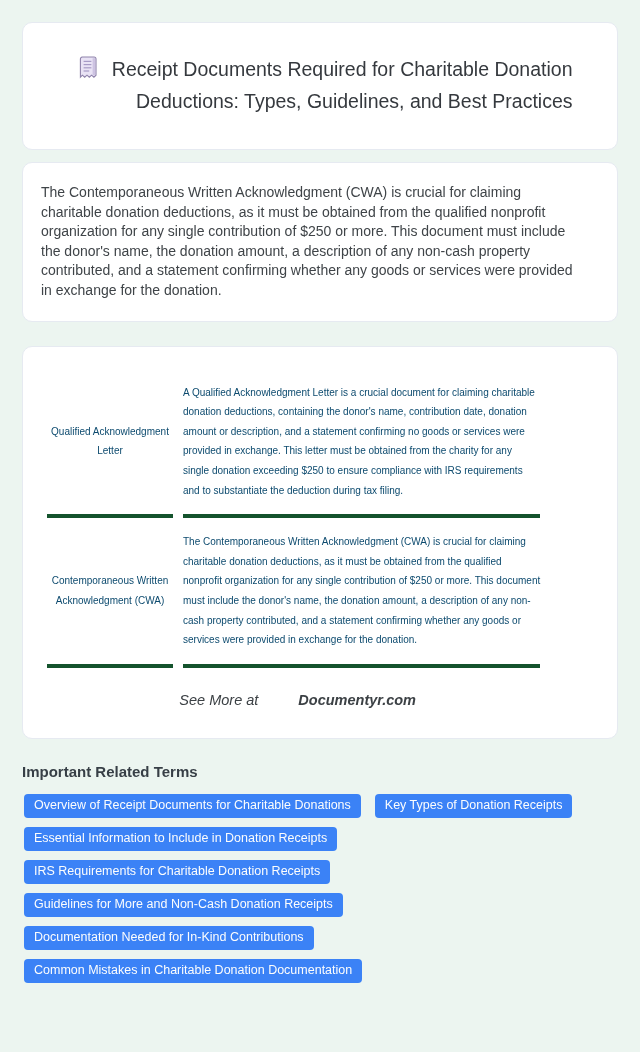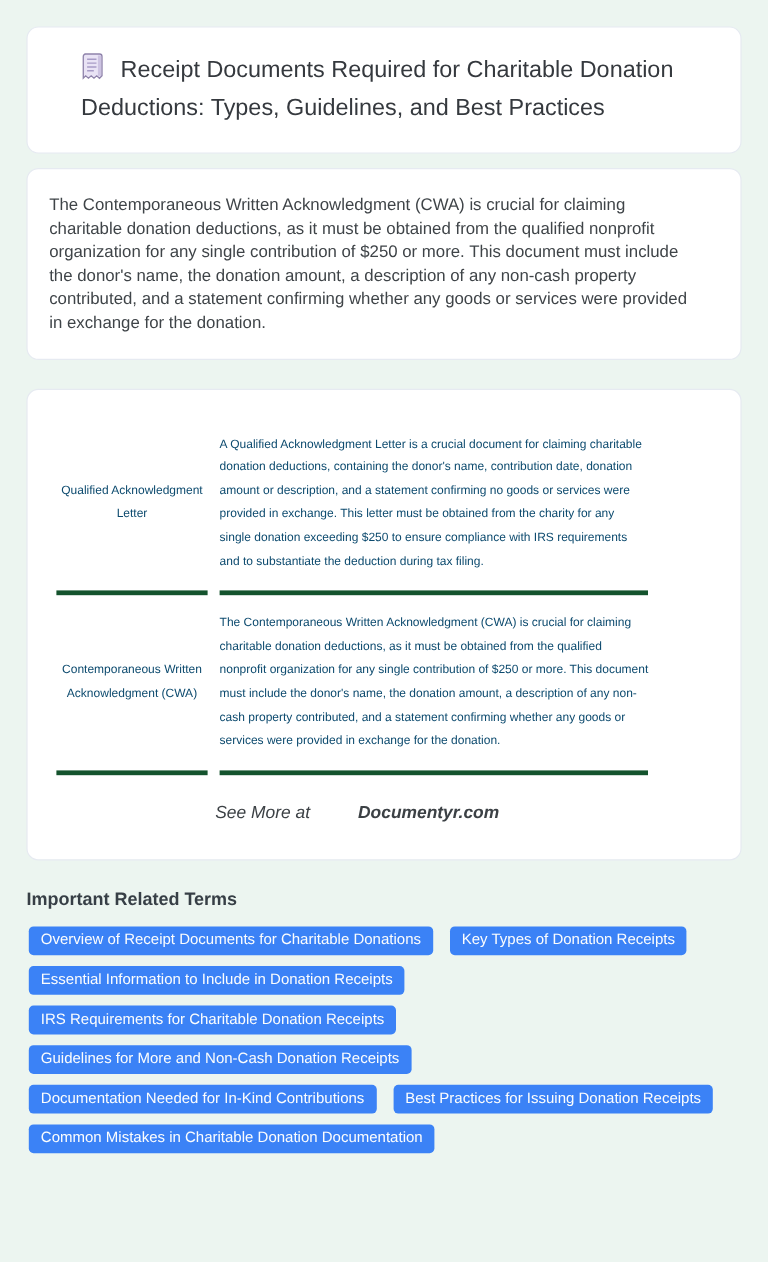--- a/index.html
+++ b/index.html
@@ -15,27 +15,27 @@
 
   .card {
     background: #ffffff;
     border: 1px solid #e6eaf1;
     border-radius: 10px;
   }
 
   
   .title-card { padding: 21px 24px 23px; margin-bottom: 12px; }
   .doc-title {
-    margin: 0 auto;
+    margin: 11px auto;
     max-width: 505px;
     font-size: 19.5px;
     line-height: 28.5px;
     font-weight: 400;
     color: #35393e;
-    text-align: left;
+    text-align: right;
   }
   .receipt-icon {
     display: inline-block;
     vertical-align: -3px;
     margin-right: 14px;
   }
 
   
   .summary-card { padding: 20px 18px; margin-bottom: 24px; }
   .summary-text {
@@ -141,18 +141,17 @@
 
   <div class="related">
     <h2 class="related-heading">Important Related Terms</h2>
     <div class="tags">
         <span class="tag">Overview of Receipt Documents for Charitable Donations</span>
         <span class="tag">Key Types of Donation Receipts</span>
         <span class="tag">Essential Information to Include in Donation Receipts</span>
         <span class="tag">IRS Requirements for Charitable Donation Receipts</span>
         <span class="tag">Guidelines for More and Non-Cash Donation Receipts</span>
         <span class="tag">Documentation Needed for In-Kind Contributions</span>
-        <span class="tag">Best Practices for Issuing Donation Receipts</span>
         <span class="tag">Common Mistakes in Charitable Donation Documentation</span>
       </div>
   </div>
 
 </div>
 
 </body></html>

